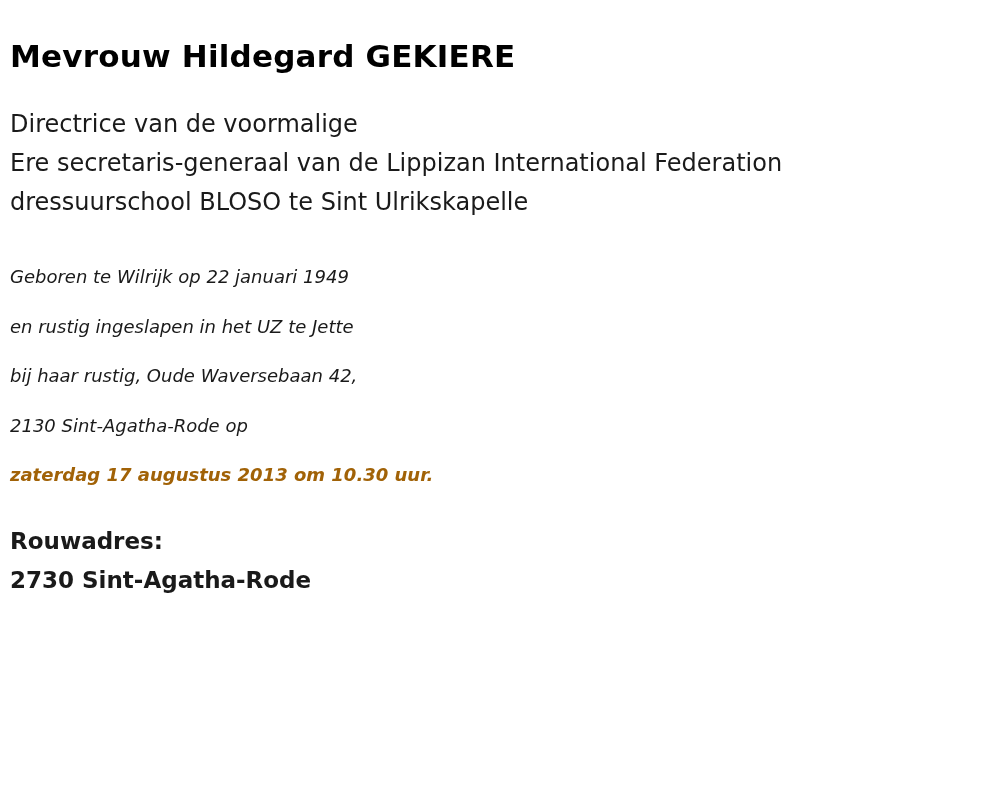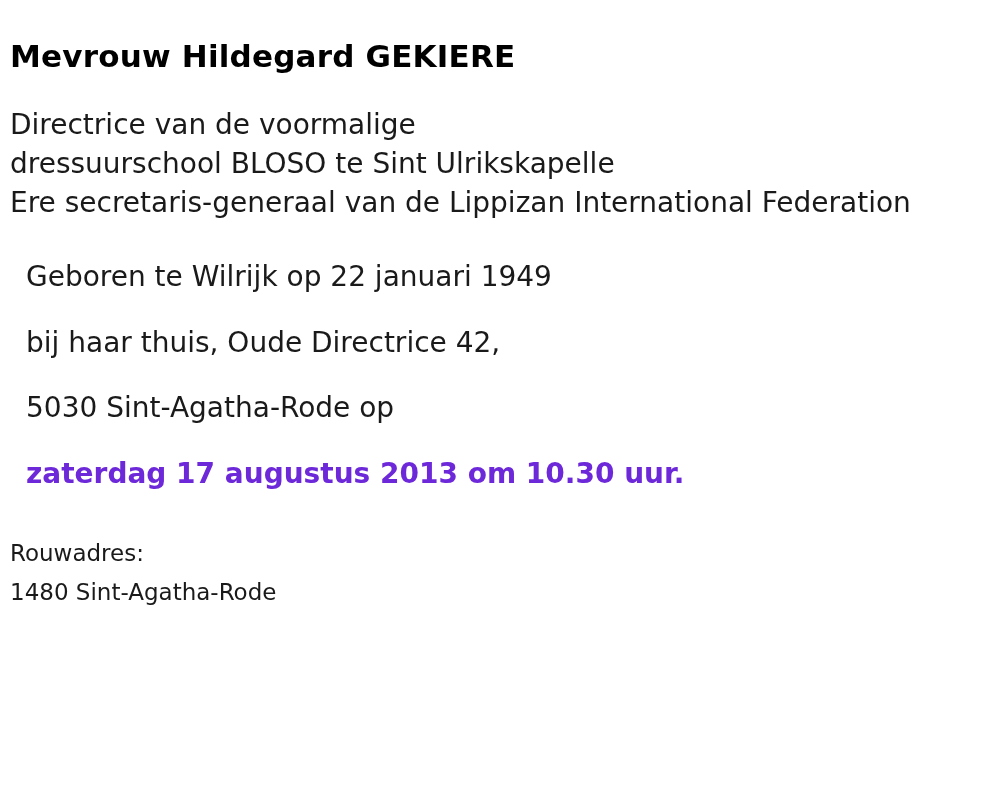--- a/index.html
+++ b/index.html
@@ -26,65 +26,68 @@
     font-weight: bold;
     letter-spacing: 0.2px;
     line-height: 1.2;
     margin: 8px 0 0 0;
     color: #000000;
   }
   .block {
     margin-top: 30px;
   }
   .block.tight p {
-    font-size: 28px;
+    font-size: 24px;
     line-height: 39px;
     margin: 0;
     color: #1a1a1a;
     font-weight: normal;
   }
   .block.loose p {
-    font-size: 28px;
+    font-size: 18px;
     line-height: 49.5px;
-    margin: 16px;
+    margin: 0;
     color: #1a1a1a;
     font-weight: normal;
+    font-style: italic;
   }
   .block.loose p.emph {
     font-weight: bold;
-    color: #6d28d9;
+    color: #a16207;
   }
   .block.address {
-    margin-top: 36px;
+    margin-top: 22px;
+    font-weight: bold;
   }
   .block.address p {
     font-size: 23px;
     line-height: 39px;
     margin: 0;
     color: #1a1a1a;
   }
 </style>
 </head>
 <body>
 
 <div class="page">
 
   <h1 class="title">Mevrouw Hildegard GEKIERE</h1>
 
   <div class="block tight">
     <p>Directrice van de voormalige</p>
+    <p>Ere secretaris-generaal van de Lippizan International Federation</p>
     <p>dressuurschool BLOSO te Sint Ulrikskapelle</p>
-    <p>Ere secretaris-generaal van de Lippizan International Federation</p>
   </div>
 
   <div class="block loose">
     <p>Geboren te Wilrijk op 22 januari 1949</p>
-    <p>bij haar thuis, Oude Directrice 42,</p>
-    <p>5030 Sint-Agatha-Rode op</p>
+    <p>en rustig ingeslapen in het UZ te Jette</p>
+    <p>bij haar rustig, Oude Waversebaan 42,</p>
+    <p>2130 Sint-Agatha-Rode op</p>
     <p class="emph">zaterdag 17 augustus 2013 om 10.30 uur.</p>
   </div>
 
   <div class="block address">
     <p>Rouwadres:</p>
-    <p>1480 Sint-Agatha-Rode</p>
+    <p>2730 Sint-Agatha-Rode</p>
   </div>
 
 </div>
 
 </body></html>

